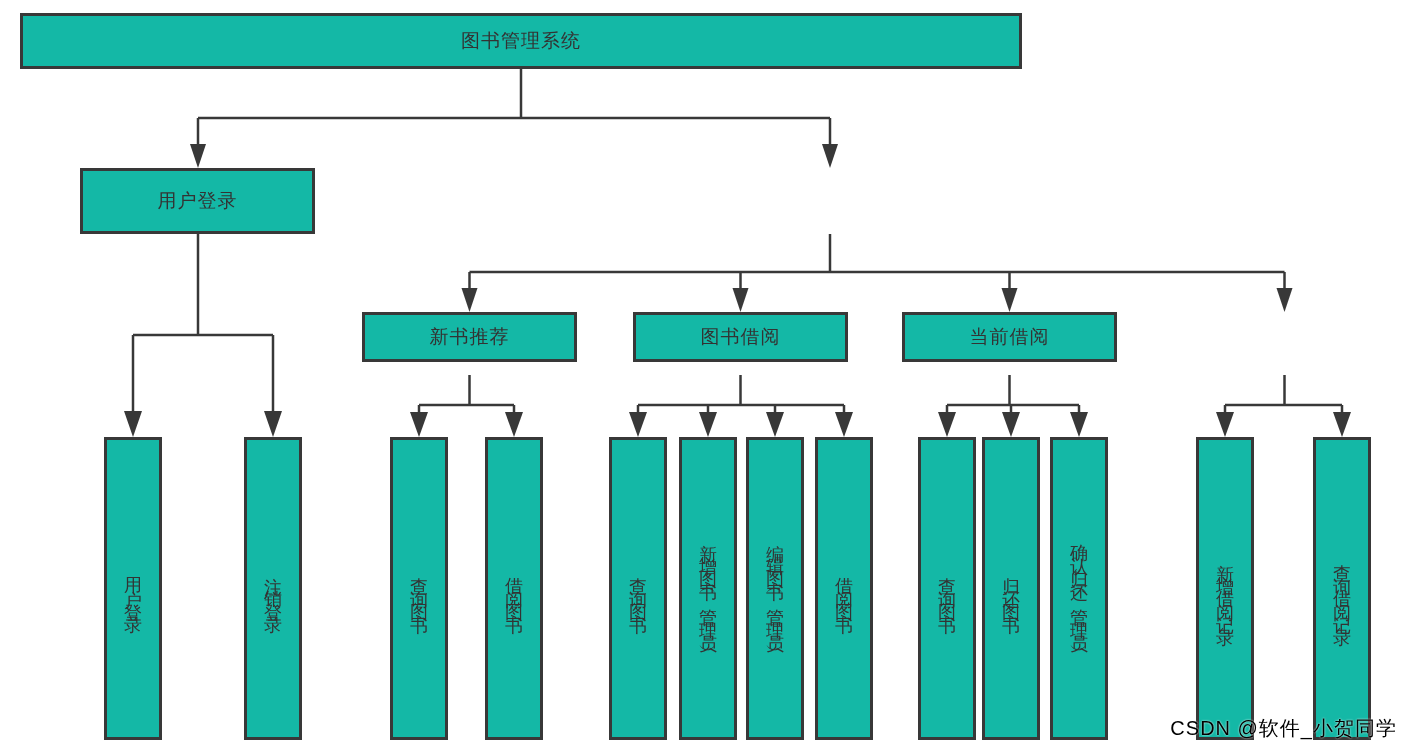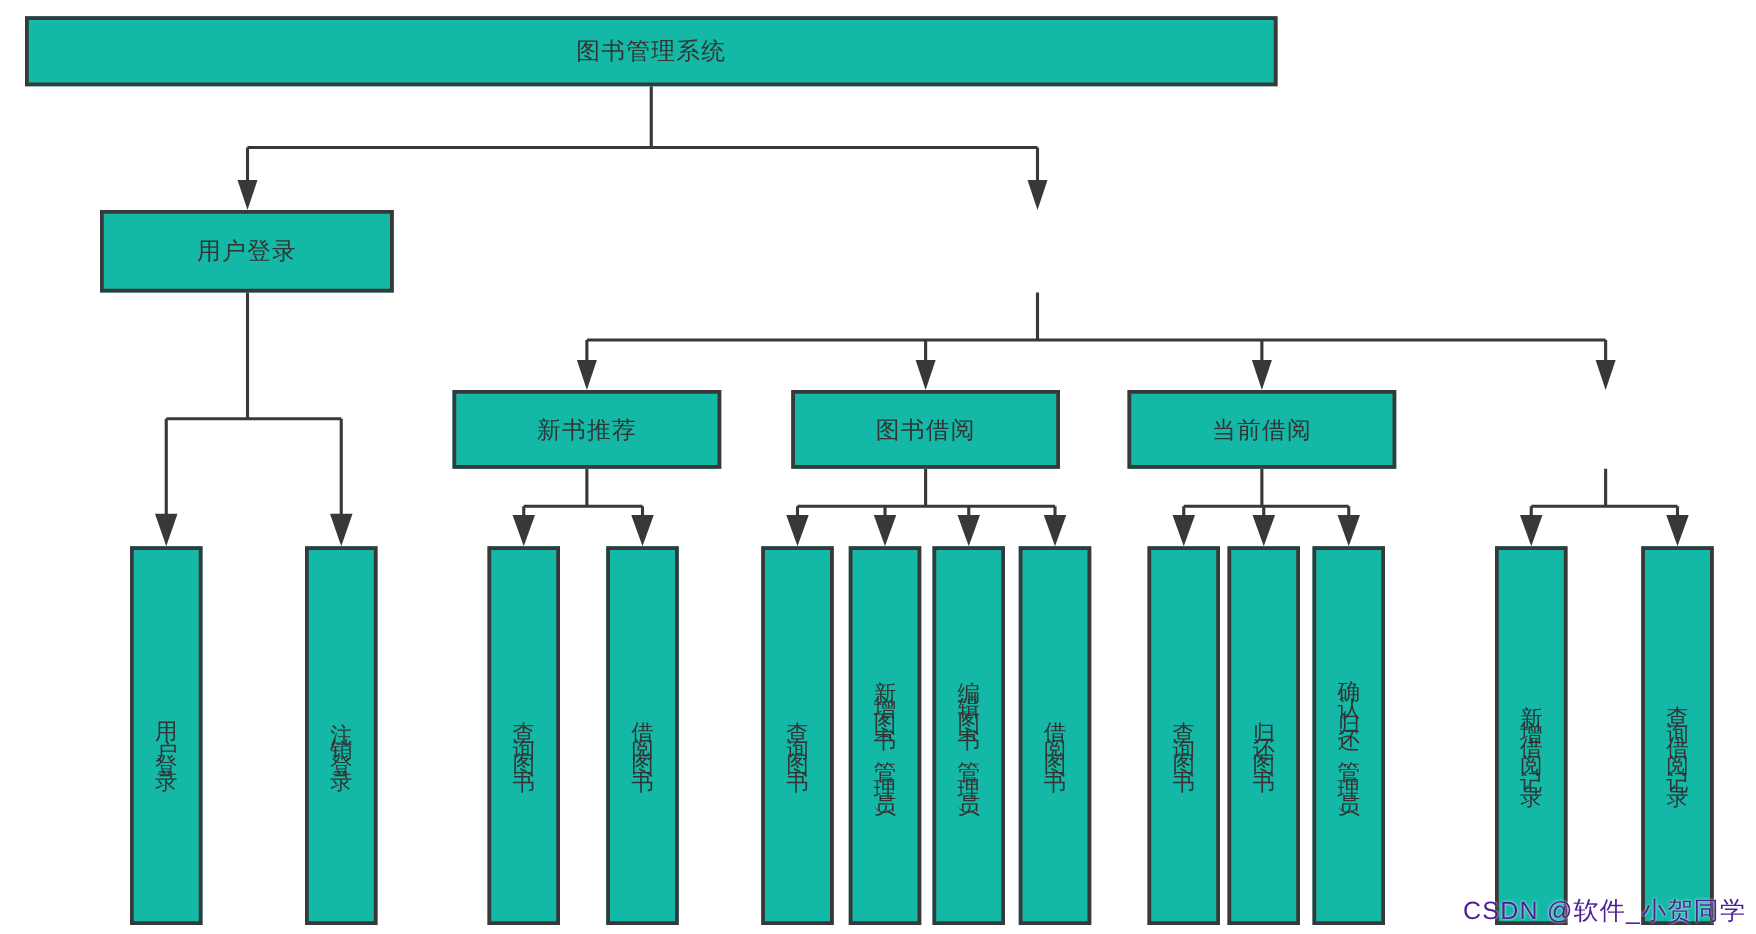--- a/index.html
+++ b/index.html
@@ -39,21 +39,21 @@
     letter-spacing: 1px;
   }
   .node-l2 {
     top: 168px;
     width: 235px; height: 66px;
     font-size: 19px;
     letter-spacing: 1px;
   }
   .node-l3 {
     top: 312px;
-    width: 215px; height: 63px;
+    width: 215px; height: 50px;
     font-size: 19px;
     letter-spacing: 1px;
   }
   .node-leaf {
     top: 437px;
     width: 58px; height: 303px;
   }
   .vtext {
     writing-mode: vertical-rl;
     text-orientation: mixed;
@@ -61,21 +61,21 @@
     font-size: 18px;
     line-height: 1;
     letter-spacing: 13px;
     color: #333333;
   }
   .watermark {
     position: absolute;
     right: 8px;
     bottom: 5px;
     font-size: 20px;
-    color: #4c1d95;
+    color: #000000;
     letter-spacing: 1px;
     text-shadow: 0 0 2px #ffffff;
     pointer-events: none;
   }
 </style>
 </head>
 <body>
 
 <div class="canvas">
 

